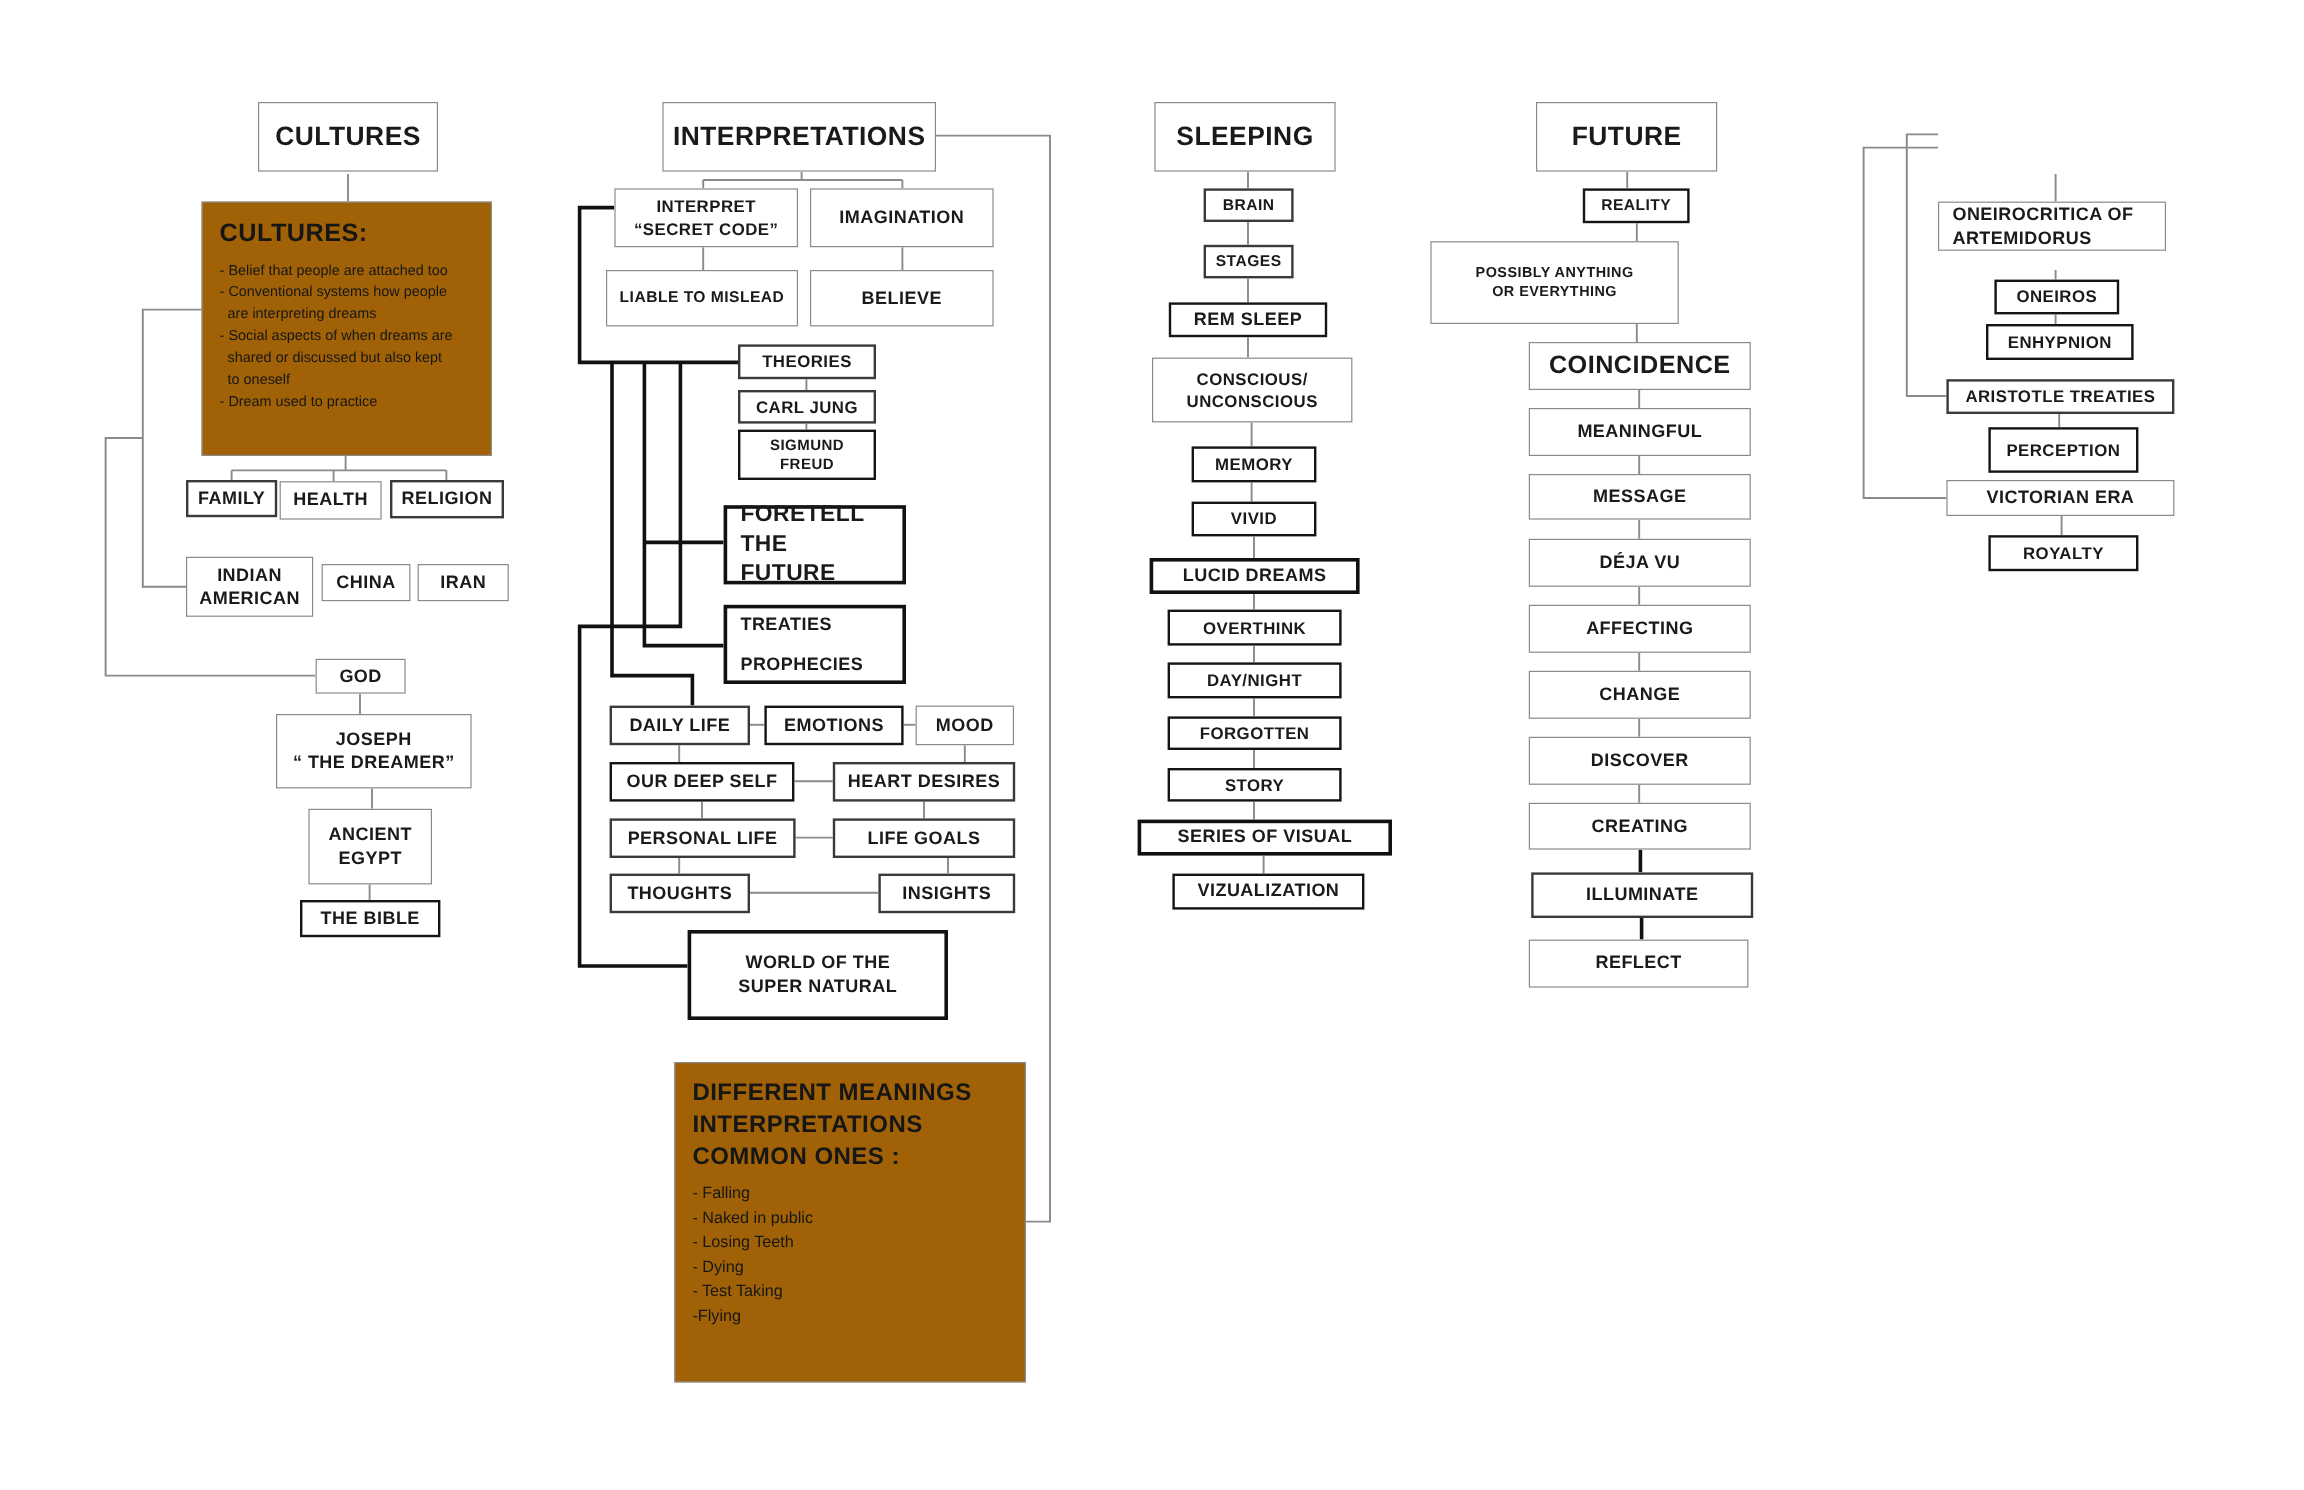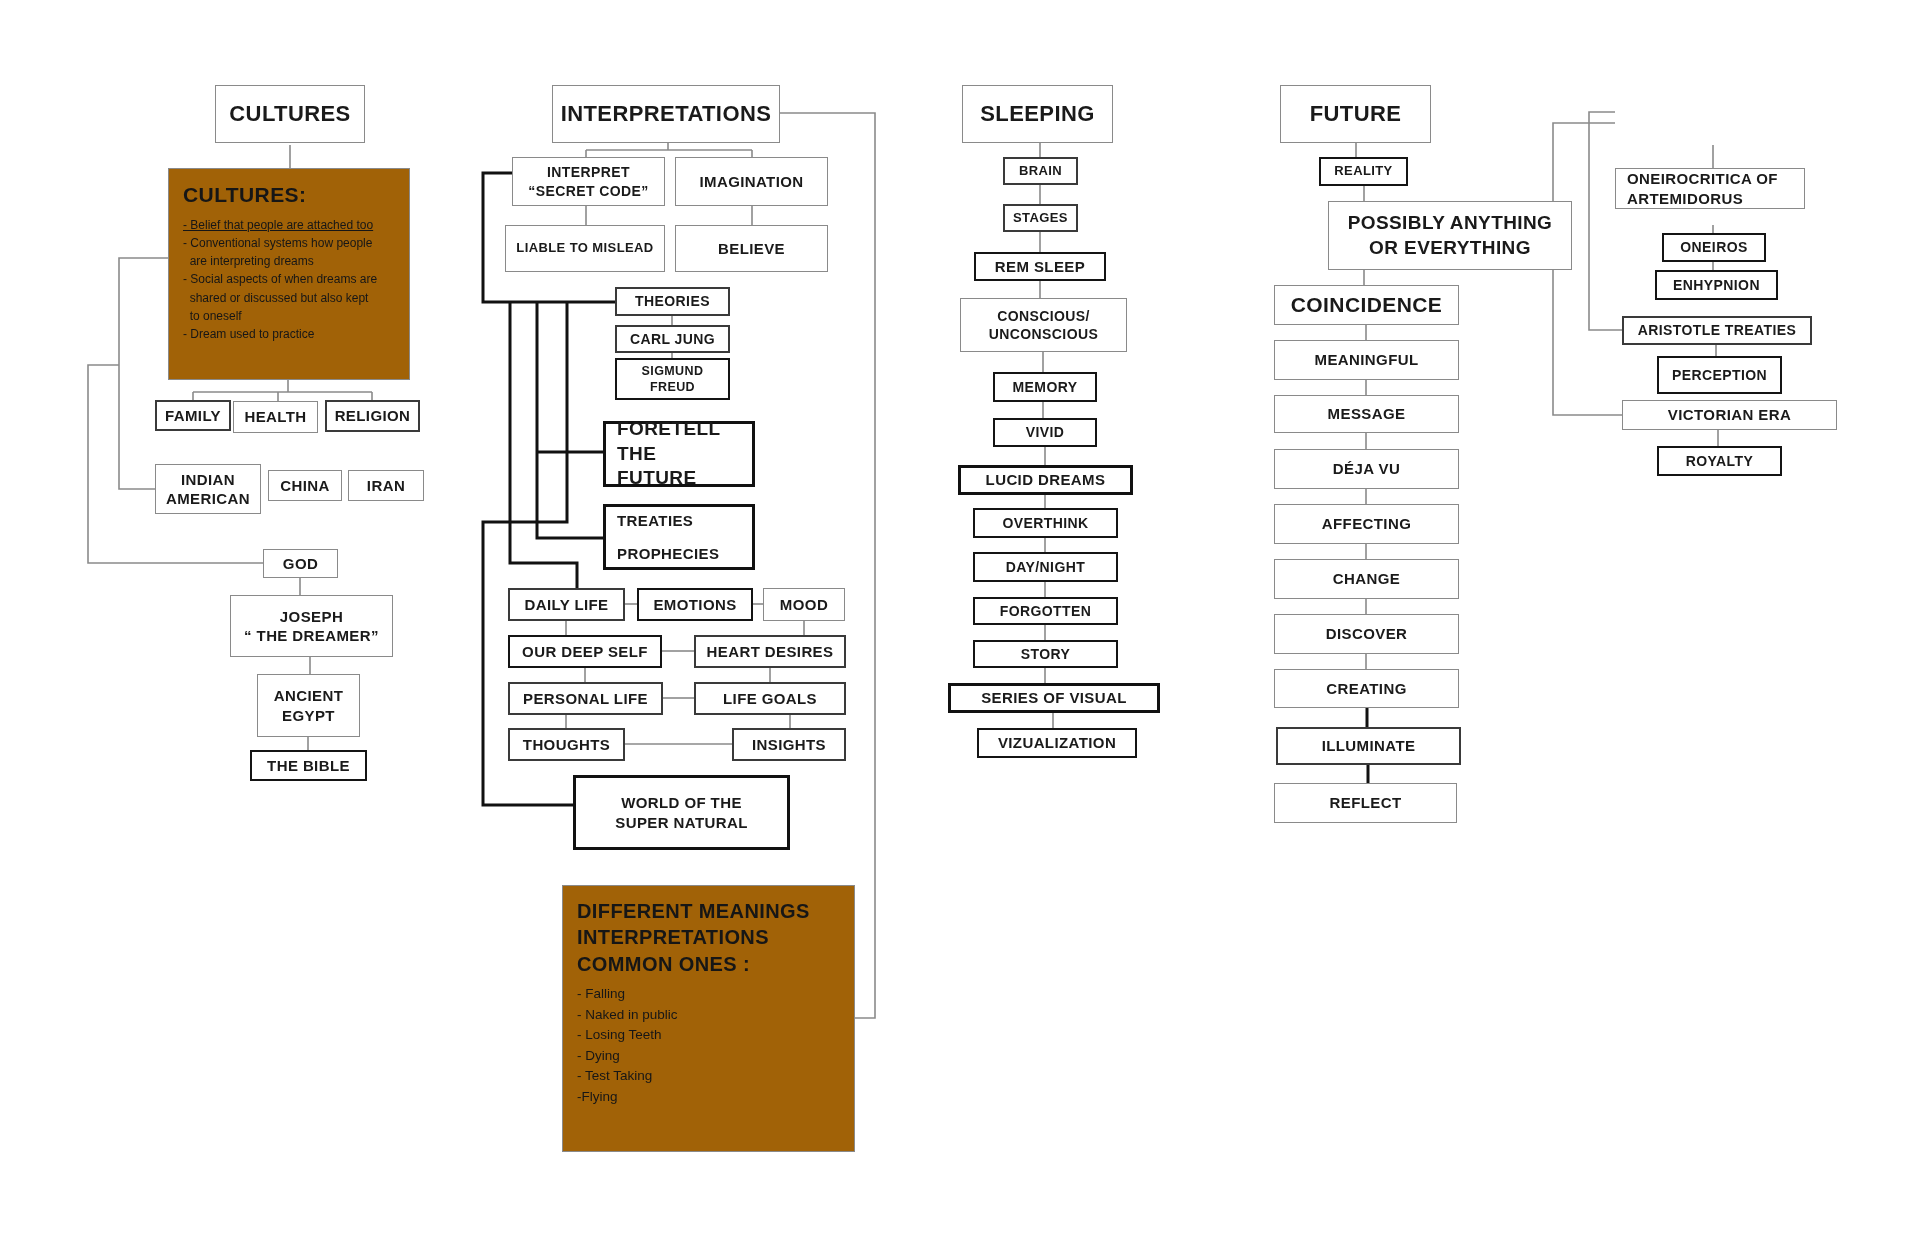--- a/index.html
+++ b/index.html
@@ -148,43 +148,43 @@
     <div class="node b-thick" style="left: 993px; top: 418px; width: 104px; height: 29px; font-size: 14px;">VIVID</div>
     <div class="node b-heavy" style="left: 958px; top: 465px; width: 175px; height: 30px; font-size: 15px;">LUCID DREAMS</div>
     <div class="node b-thick" style="left: 973px; top: 508px; width: 145px; height: 30px; font-size: 14px;">OVERTHINK</div>
     <div class="node b-thick" style="left: 973px; top: 552px; width: 145px; height: 30px; font-size: 14px;">DAY/NIGHT</div>
     <div class="node b-thick" style="left: 973px; top: 597px; width: 145px; height: 28px; font-size: 14px;">FORGOTTEN</div>
     <div class="node b-thick" style="left: 973px; top: 640px; width: 145px; height: 28px; font-size: 14px;">STORY</div>
     <div class="node b-heavy" style="left: 948px; top: 683px; width: 212px; height: 30px; font-size: 15px;">SERIES OF VISUAL</div>
     <div class="node b-thick" style="left: 977px; top: 728px; width: 160px; height: 30px; font-size: 15px;">VIZUALIZATION</div>
     <div class="node b-thin" style="left: 1280px; top: 85px; width: 151px; height: 58px; font-size: 22px;">FUTURE</div>
     <div class="node b-thick" style="left: 1319px; top: 157px; width: 89px; height: 29px; font-size: 13px;">REALITY</div>
-    <div class="node b-thin" style="left: 1328px; top: 201px; width: 244px; height: 69px; font-size: 19px;">POSSIBLY ANYTHING
+    <div class="node b-thin" style="left: 1192px; top: 201px; width: 207px; height: 69px; font-size: 12px;">POSSIBLY ANYTHING
 OR EVERYTHING</div>
     <div class="node b-thin" style="left: 1274px; top: 285px; width: 185px; height: 40px; font-size: 21px;">COINCIDENCE</div>
     <div class="node b-thin" style="left: 1274px; top: 340px; width: 185px; height: 40px; font-size: 15px;">MEANINGFUL</div>
     <div class="node b-thin" style="left: 1274px; top: 395px; width: 185px; height: 38px; font-size: 15px;">MESSAGE</div>
     <div class="node b-thin" style="left: 1274px; top: 449px; width: 185px; height: 40px; font-size: 15px;">DÉJA VU</div>
     <div class="node b-thin" style="left: 1274px; top: 504px; width: 185px; height: 40px; font-size: 15px;">AFFECTING</div>
     <div class="node b-thin" style="left: 1274px; top: 559px; width: 185px; height: 40px; font-size: 15px;">CHANGE</div>
     <div class="node b-thin" style="left: 1274px; top: 614px; width: 185px; height: 40px; font-size: 15px;">DISCOVER</div>
     <div class="node b-thin" style="left: 1274px; top: 669px; width: 185px; height: 39px; font-size: 15px;">CREATING</div>
     <div class="node b-mid" style="left: 1276px; top: 727px; width: 185px; height: 38px; font-size: 15px;">ILLUMINATE</div>
     <div class="node b-thin" style="left: 1274px; top: 783px; width: 183px; height: 40px; font-size: 15px;">REFLECT</div>
     <div class="node b-thin align-left" style="left: 1615px; top: 168px; width: 190px; height: 41px; font-size: 15px;">ONEIROCRITICA OF
 ARTEMIDORUS</div>
     <div class="node b-thick" style="left: 1662px; top: 233px; width: 104px; height: 29px; font-size: 14px;">ONEIROS</div>
     <div class="node b-thick" style="left: 1655px; top: 270px; width: 123px; height: 30px; font-size: 14px;">ENHYPNION</div>
     <div class="node b-mid" style="left: 1622px; top: 316px; width: 190px; height: 29px; font-size: 14px;">ARISTOTLE TREATIES</div>
     <div class="node b-thick" style="left: 1657px; top: 356px; width: 125px; height: 38px; font-size: 14px;">PERCEPTION</div>
-    <div class="node b-thin" style="left: 1622px; top: 400px; width: 215px; height: 30px; font-size: 15px;">VICTORIAN ERA</div>
+    <div class="node b-thin" style="left: 1622px; top: 400px; width: 190px; height: 30px; font-size: 15px;">VICTORIAN ERA</div>
     <div class="node b-thick" style="left: 1657px; top: 446px; width: 125px; height: 30px; font-size: 14px;">ROYALTY</div>
     <div class="tblock" style="left: 168px; top: 168px; width: 242px; height: 212px;">
       <div class="tb-heading" style="font-size: 21px;">CULTURES:</div>
-      <div class="tb-line" style="font-size: 12px; text-decoration: underline;">- Belief that people are attached too</div>
+      <div class="tb-line" style="font-size: 12px;">- Belief that people are attached too</div>
       <div class="tb-line" style="font-size: 12px;">- Conventional systems how people</div>
       <div class="tb-line" style="font-size: 12px;">  are interpreting dreams</div>
       <div class="tb-line" style="font-size: 12px;">- Social aspects of when dreams are</div>
       <div class="tb-line" style="font-size: 12px;">  shared or discussed but also kept</div>
       <div class="tb-line" style="font-size: 12px;">  to oneself</div>
       <div class="tb-line" style="font-size: 12px;">- Dream used to practice</div>
     </div>
     <div class="tblock" style="left: 562px; top: 885px; width: 293px; height: 267px;">
       <div class="tb-heading" style="font-size: 20px;">DIFFERENT MEANINGS
 INTERPRETATIONS

